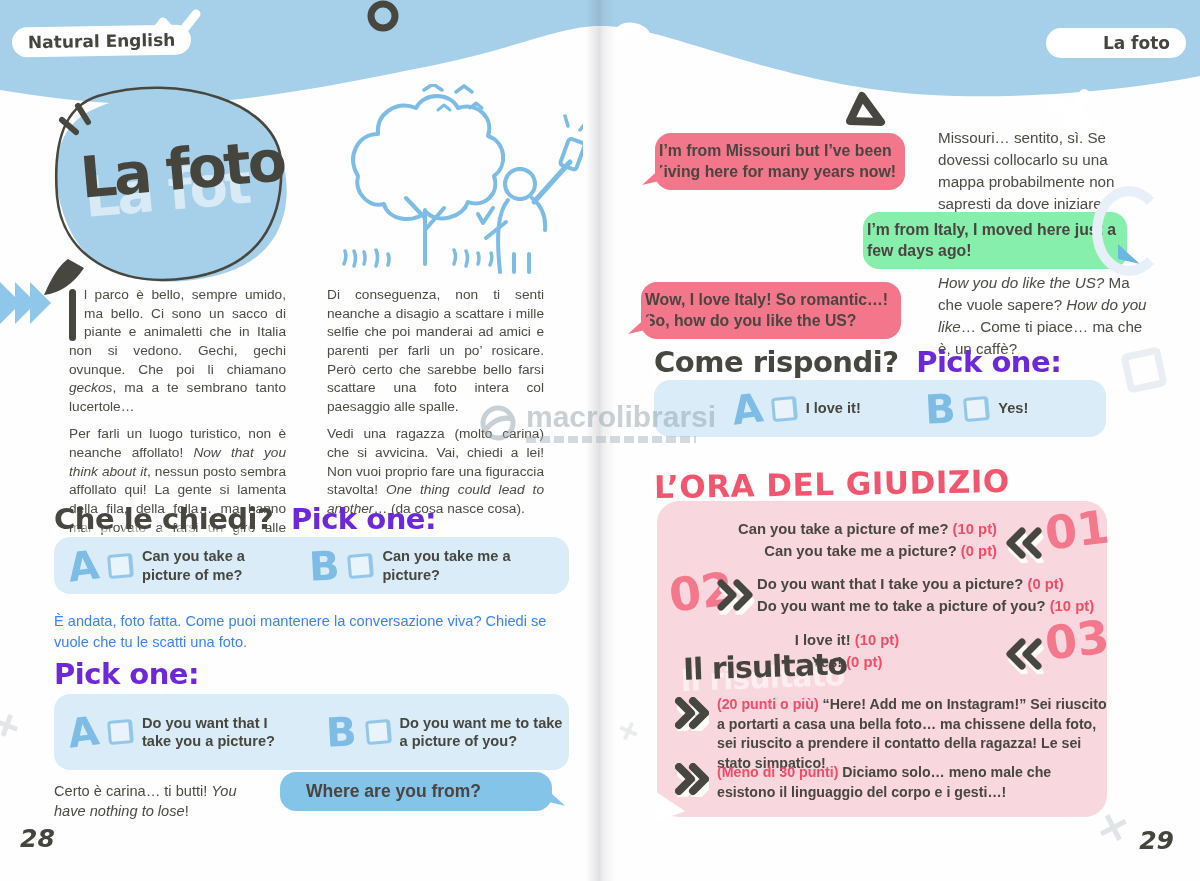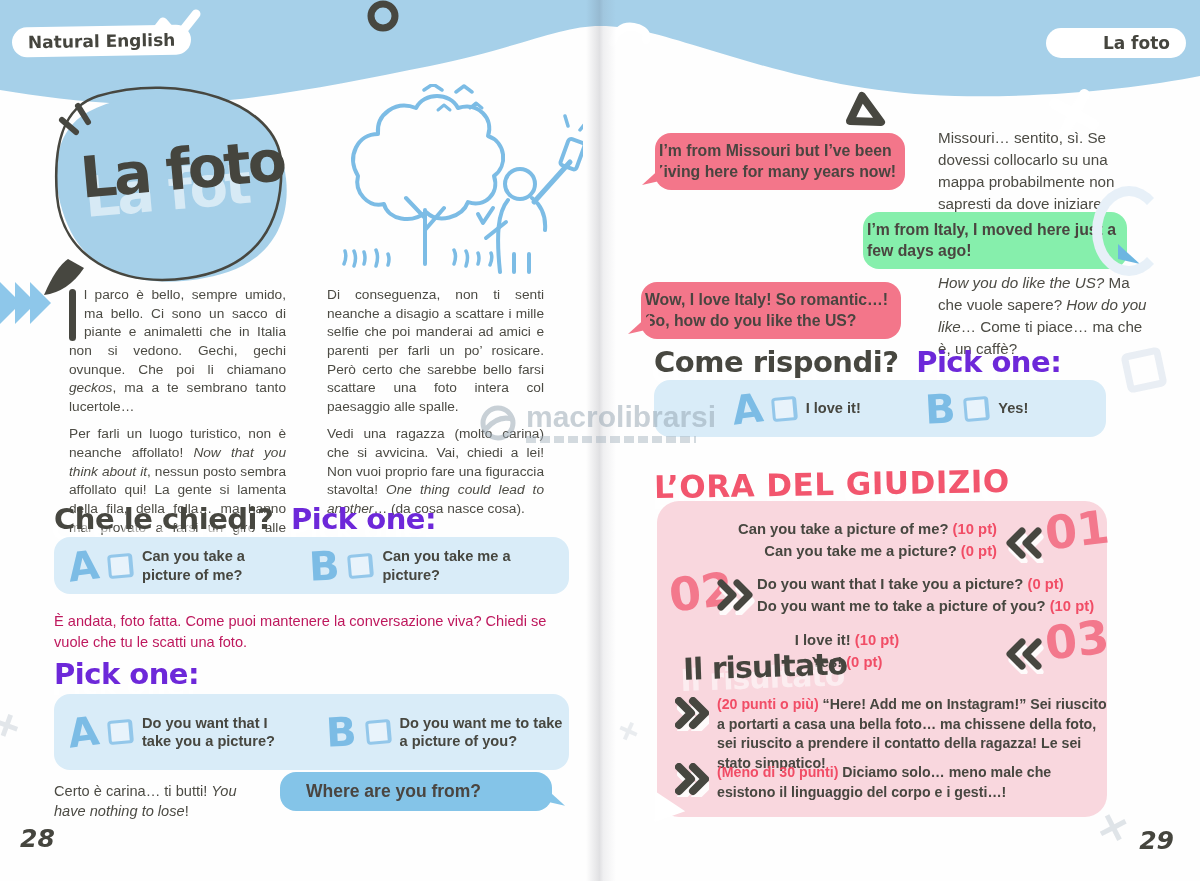--- a/index.html
+++ b/index.html
@@ -133,21 +133,21 @@
         <span class="cbx"></span>
         <span class="lbl">Can you take a picture of me?</span>
       </div>
       <div class="opt">
         <span class="letter" style="transform:rotate(-3deg)">B</span>
         <span class="cbx"></span>
         <span class="lbl">Can you take me a picture?</span>
       </div>
     </div>
 
-    <div class="abs" style="left:54px;top:611px;width:494px;font-size:14.6px;line-height:1.42;color:#be185d">È andata, foto fatta. Come puoi mantenere la conversazione viva? Chiedi se vuole che tu le scatti una foto.</div>
+    <div class="abs" style="left:54px;top:611px;width:494px;font-size:14.6px;line-height:1.42;color:#3b82f6">È andata, foto fatta. Come puoi mantenere la conversazione viva? Chiedi se vuole che tu le scatti una foto.</div>
 
     <div class="abs hand h1 ghost blue" style="left:54px;top:660px">Pick one:</div>
     <div class="panel" style="left:54px;top:694px;width:487px;height:76px;padding:0 14px;gap:30px">
       <div class="opt" style="width:228px">
         <span class="letter">A</span>
         <span class="cbx"></span>
         <span class="lbl" style="width:160px">Do you want that I take you a picture?</span>
       </div>
       <div class="opt">
         <span class="letter" style="transform:rotate(-3deg)">B</span>

